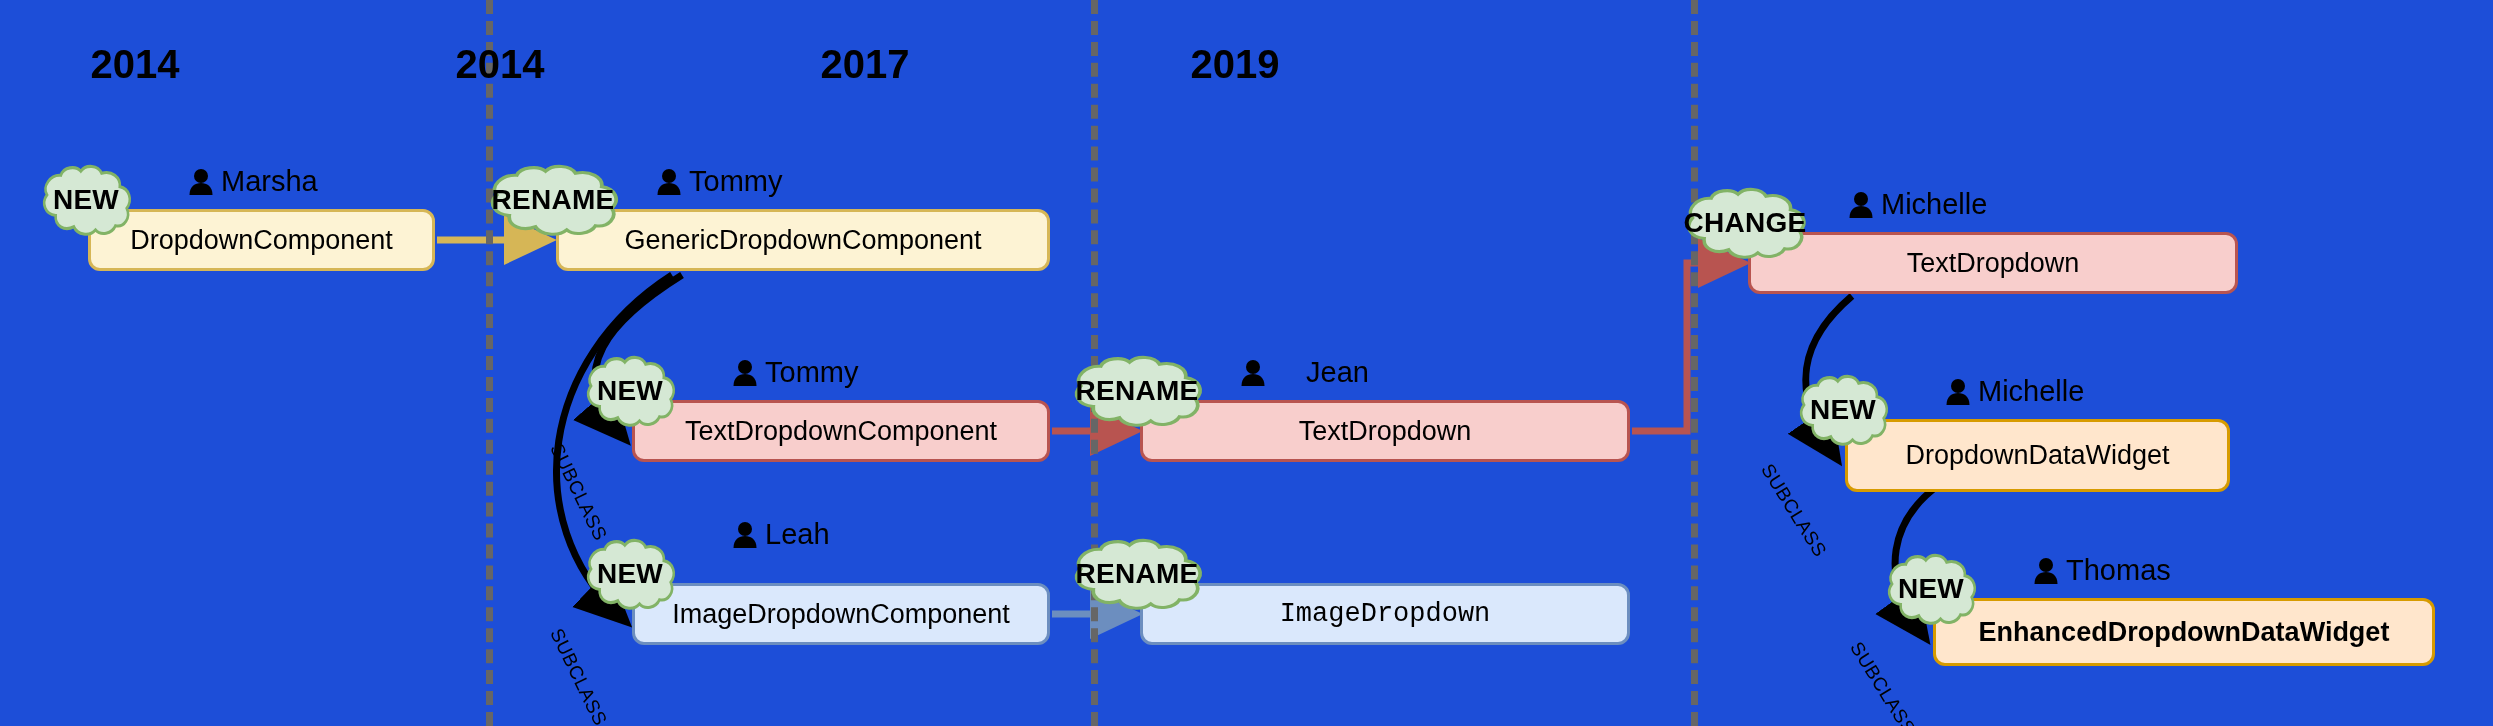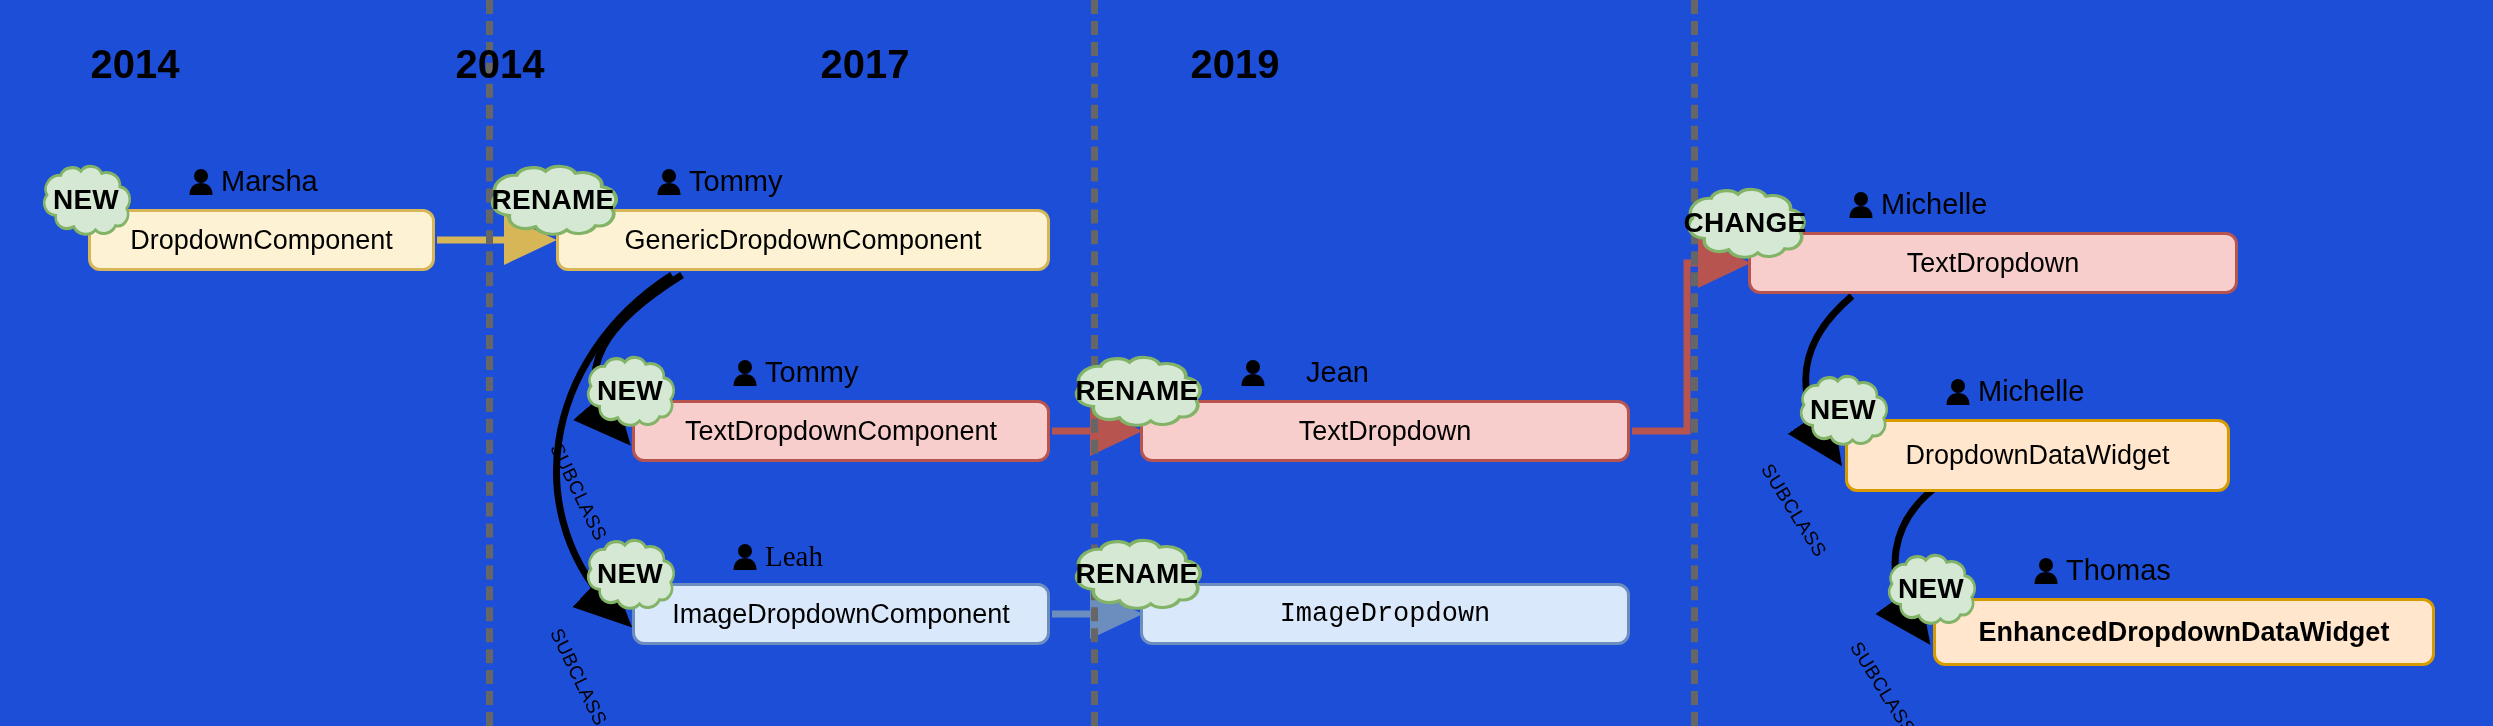--- a/index.html
+++ b/index.html
@@ -194,21 +194,21 @@
         </span>
         <span>Tommy</span>
       </div>
       <div class="node red" style="left: 632px; top: 400px; width: 418px; height: 62px;">TextDropdownComponent</div>
       <div class="badge" style="left: 578px; top: 354px; width: 104px; height: 74px;">
         <svg width="104" height="74" viewBox="0 0 120 72" preserveAspectRatio="none" aria-hidden="true">
           <path d="M31 12 C34 4 48 2 54 8 C60 1 74 2 78 10 C90 7 100 14 99 23 C110 25 114 36 107 44 C112 53 104 63 94 61 C90 69 77 71 71 65 C64 72 50 70 46 62 C35 67 24 61 25 51 C13 50 8 39 15 31 C9 23 19 11 31 12 Z" fill="#d5e8d4" stroke="#82b366" stroke-width="3"></path>
         </svg>
         <span class="badge-text">NEW</span>
       </div>
-      <div class="author" style="left: 732px; top: 540px; font-family: Liberation Serif, serif;">
+      <div class="author" style="left: 732px; top: 518px;">
         <span>
           <svg class="person-icon" width="26" height="28" viewBox="0 0 26 28" aria-hidden="true">
             <circle cx="13" cy="8" r="7" fill="#000"></circle>
             <path d="M1.5 27 C1.5 18.5 7 15 13 15 C19 15 24.5 18.5 24.5 27 Z" fill="#000"></path>
           </svg>
         </span>
         <span>Leah</span>
       </div>
       <div class="node blue" style="left: 632px; top: 583px; width: 418px; height: 62px;">ImageDropdownComponent</div>
       <div class="badge" style="left: 578px; top: 537px; width: 104px; height: 74px;">

